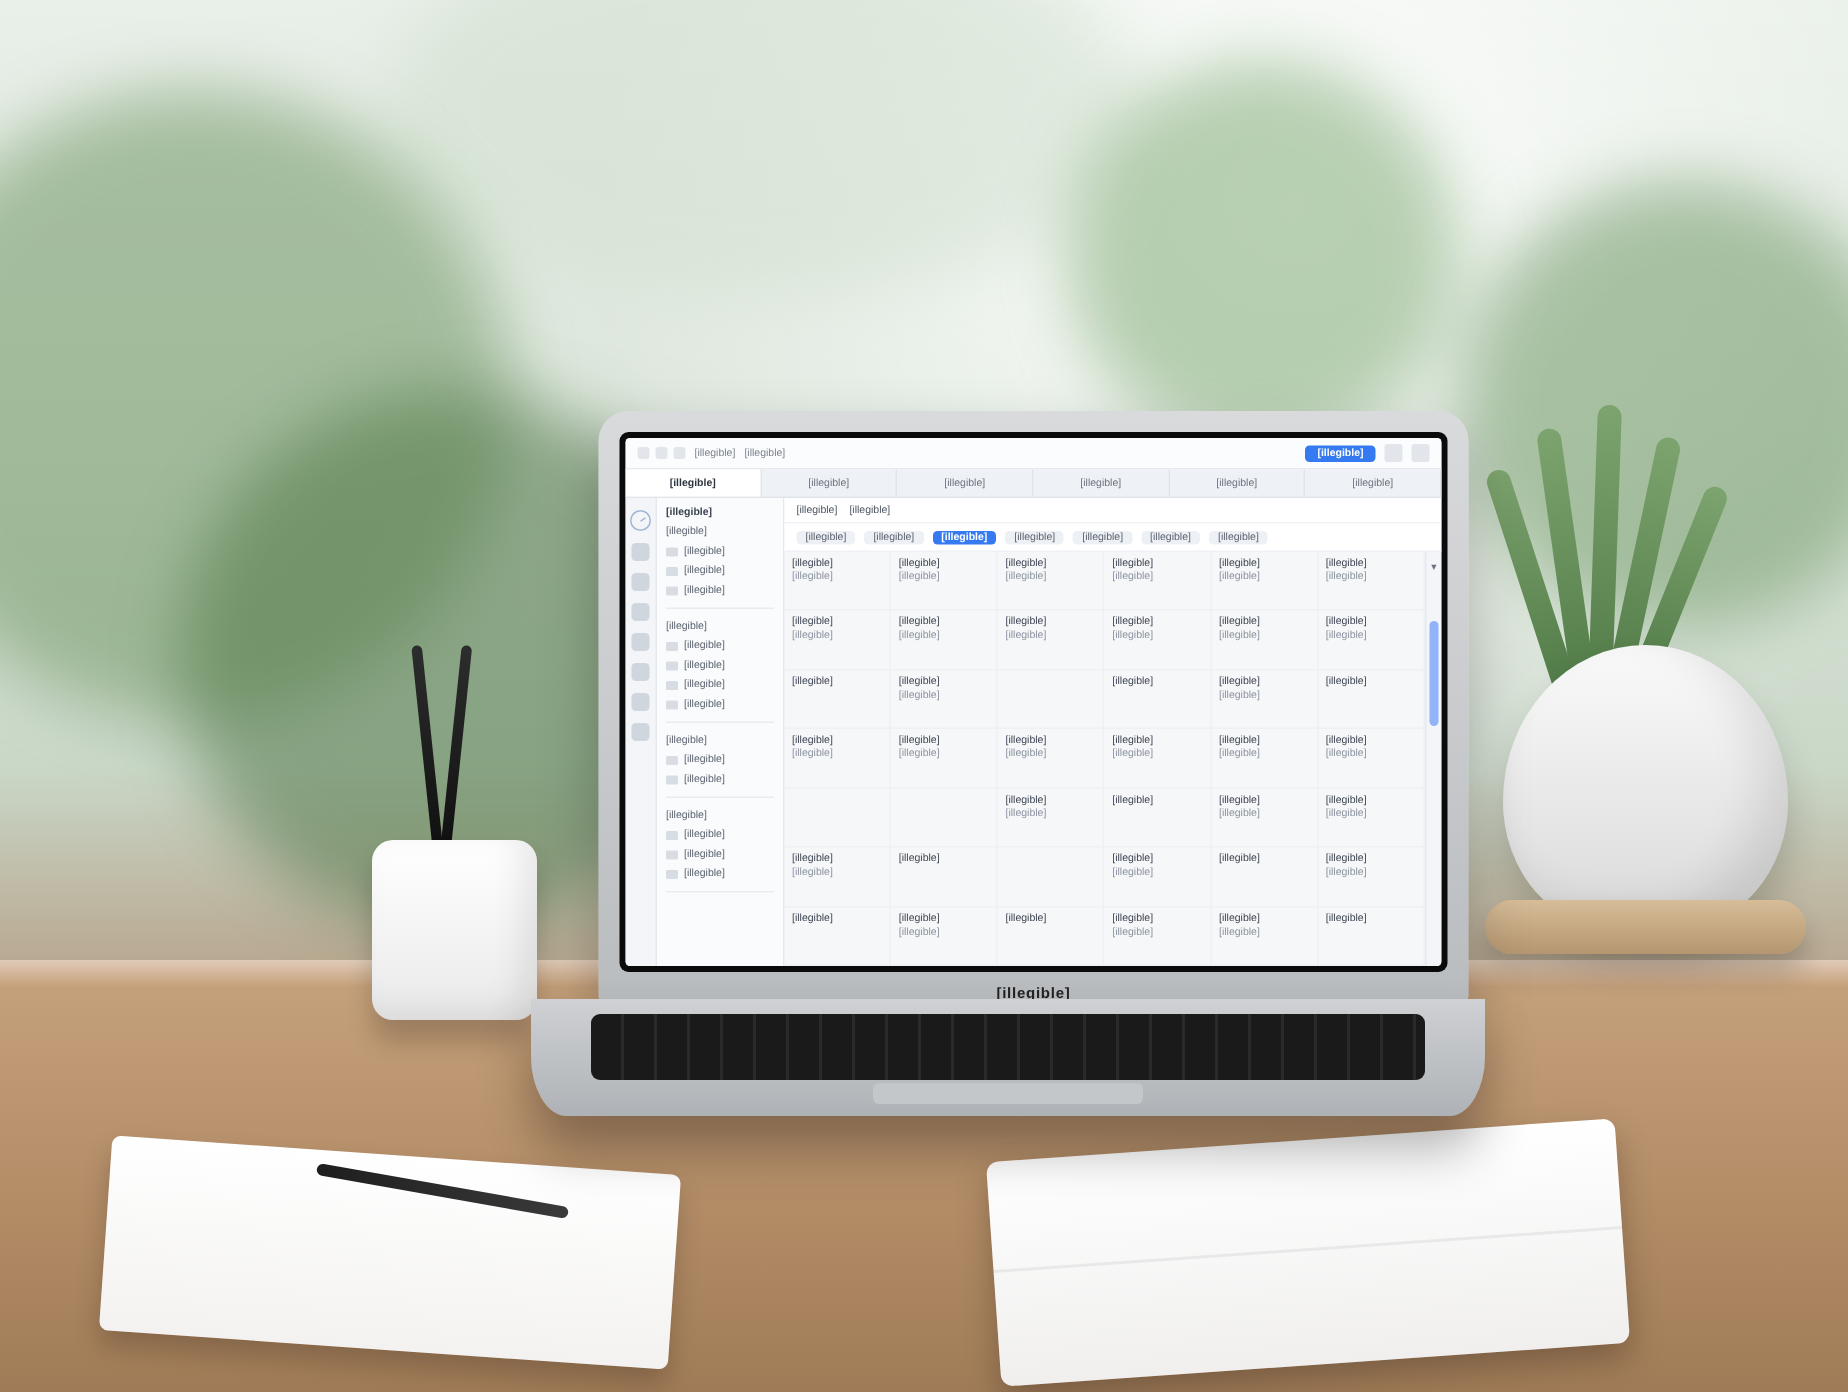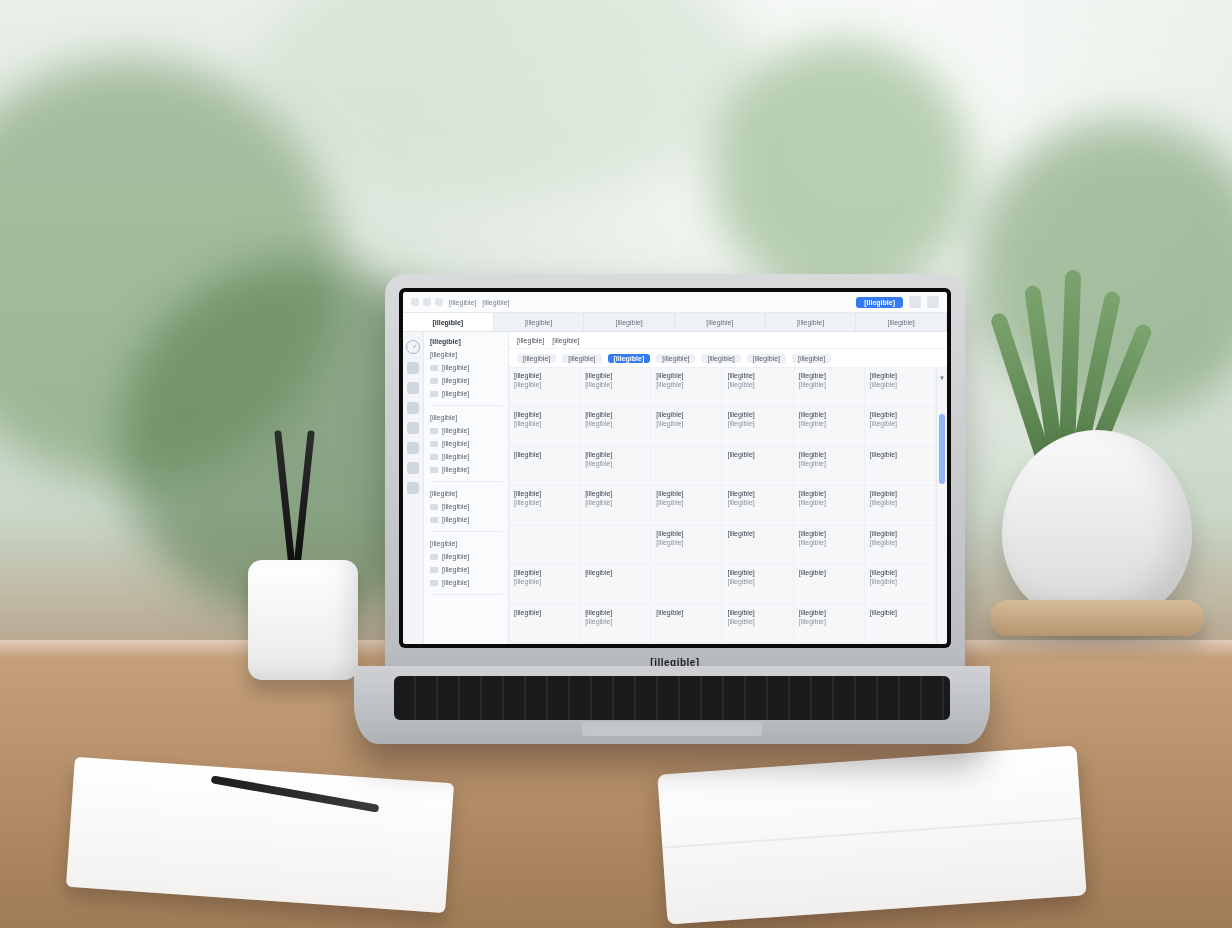--- a/index.html
+++ b/index.html
@@ -46,21 +46,21 @@
     background:linear-gradient(180deg,#fff,#f0efee);box-shadow:0 10px 22px rgba(0,0,0,.25)}
   .book::after{content:"";position:absolute;left:0;right:0;top:48%;height:2px;background:rgba(0,0,0,.06)}
   
   .papers{position:absolute;left:70px;top:770px;width:380px;height:130px;border-radius:6px;transform:rotate(4deg);
     background:linear-gradient(180deg,#fff,#f3f2f0);box-shadow:0 10px 18px rgba(0,0,0,.2)}
   .deskpen{position:absolute;left:210px;top:790px;width:170px;height:8px;border-radius:5px;transform:rotate(10deg);
     background:linear-gradient(90deg,#1e1e1e,#3a3a3a)}
 
   
   .laptop{position:absolute;left:382px;top:274px;width:580px;height:470px}
-  .lid{position:absolute;left:3px;top:0;width:580px;height:396px;border-radius:20px 20px 6px 6px;
+  .lid{position:absolute;left:17px;top:0;width:580px;height:396px;border-radius:20px 20px 6px 6px;
     background:linear-gradient(180deg,#d9dadc,#b9bcbf);box-shadow:0 20px 40px rgba(0,0,0,.25)}
   .bezel{position:absolute;left:14px;top:14px;right:14px;bottom:22px;border-radius:6px;background:#0b0b0b}
   .screen{position:absolute;left:18px;top:18px;right:18px;bottom:26px;border-radius:3px;background:#f6f7f9;overflow:hidden}
   .hinge-label{position:absolute;left:0;right:0;bottom:2px;text-align:center;font-size:10px;font-weight:700;color:#222;letter-spacing:.5px}
   .base{position:absolute;left:-28px;right:-28px;top:392px;height:78px;border-radius:0 0 24px 24px/0 0 40px 40px;
     background:linear-gradient(180deg,#cfd1d4,#aeb2b6);box-shadow:0 22px 34px rgba(0,0,0,.3)}
   .keys{position:absolute;left:40px;right:40px;top:10px;height:44px;border-radius:6px;
     background:repeating-linear-gradient(90deg,#1a1a1a 0 20px,#2a2a2a 20px 22px),#151515}
   .trackpad{position:absolute;left:50%;transform:translateX(-50%);top:56px;width:180px;height:14px;border-radius:4px;background:#c4c7ca}
 

